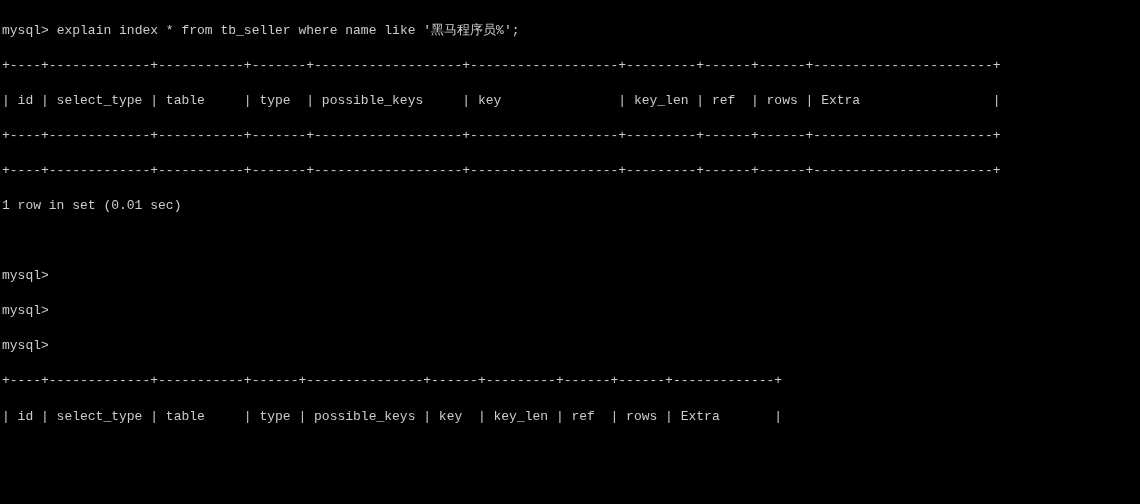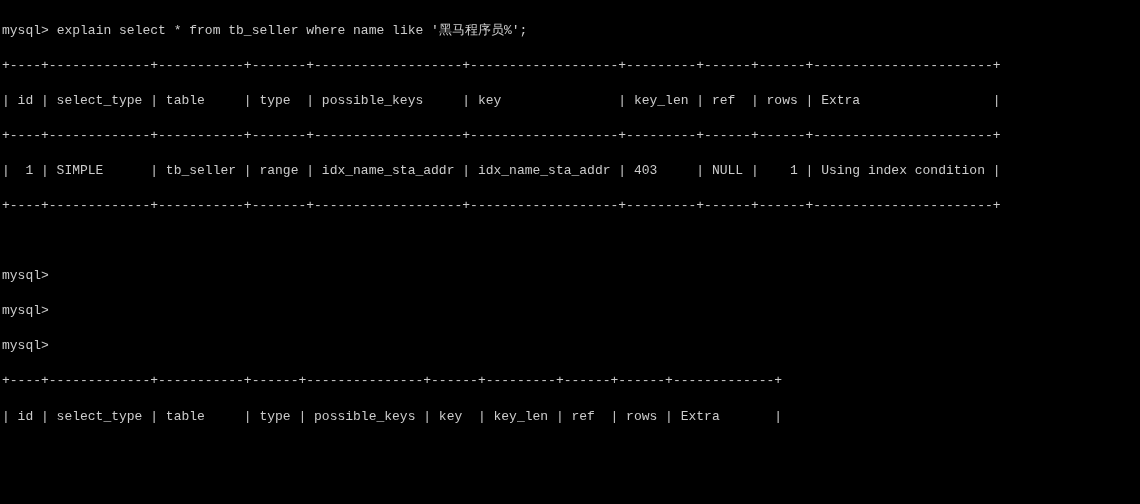--- a/index.html
+++ b/index.html
@@ -15,26 +15,26 @@
   .terminal {
     padding: 4px 2px 8px 2px;
     white-space: pre;
   }
   .line { display: block; }
 </style>
 </head>
 <body>
 
 <div class="terminal">
-<span class="line"><span>mysql&gt;</span> <span>explain select * from tb_seller where name like '黑马程序员%';</span></span>
+<span class="line"><span>mysql&gt;</span> <span>explain index * from tb_seller where name like '黑马程序员%';</span></span>
 <span class="line">+----+-------------+-----------+-------+-------------------+-------------------+---------+------+------+-----------------------+</span>
 <span class="line">| id | select_type | table     | type  | possible_keys     | key               | key_len | ref  | rows | Extra                 |</span>
 <span class="line">+----+-------------+-----------+-------+-------------------+-------------------+---------+------+------+-----------------------+</span>
-<span class="line">|  1 | SIMPLE      | tb_seller | range | idx_name_sta_addr | idx_name_sta_addr | 403     | NULL |    1 | Using index condition |</span>
 <span class="line">+----+-------------+-----------+-------+-------------------+-------------------+---------+------+------+-----------------------+</span>
+<span class="line">1 row in set (0.01 sec)</span>
 <span class="line"> </span>
 <span class="line">mysql&gt; </span>
 <span class="line">mysql&gt; </span>
 <span class="line">mysql&gt; </span>
 <span class="line">+----+-------------+-----------+------+---------------+------+---------+------+------+-------------+</span>
 <span class="line">| id | select_type | table     | type | possible_keys | key  | key_len | ref  | rows | Extra       |</span>
 
 
 
 

